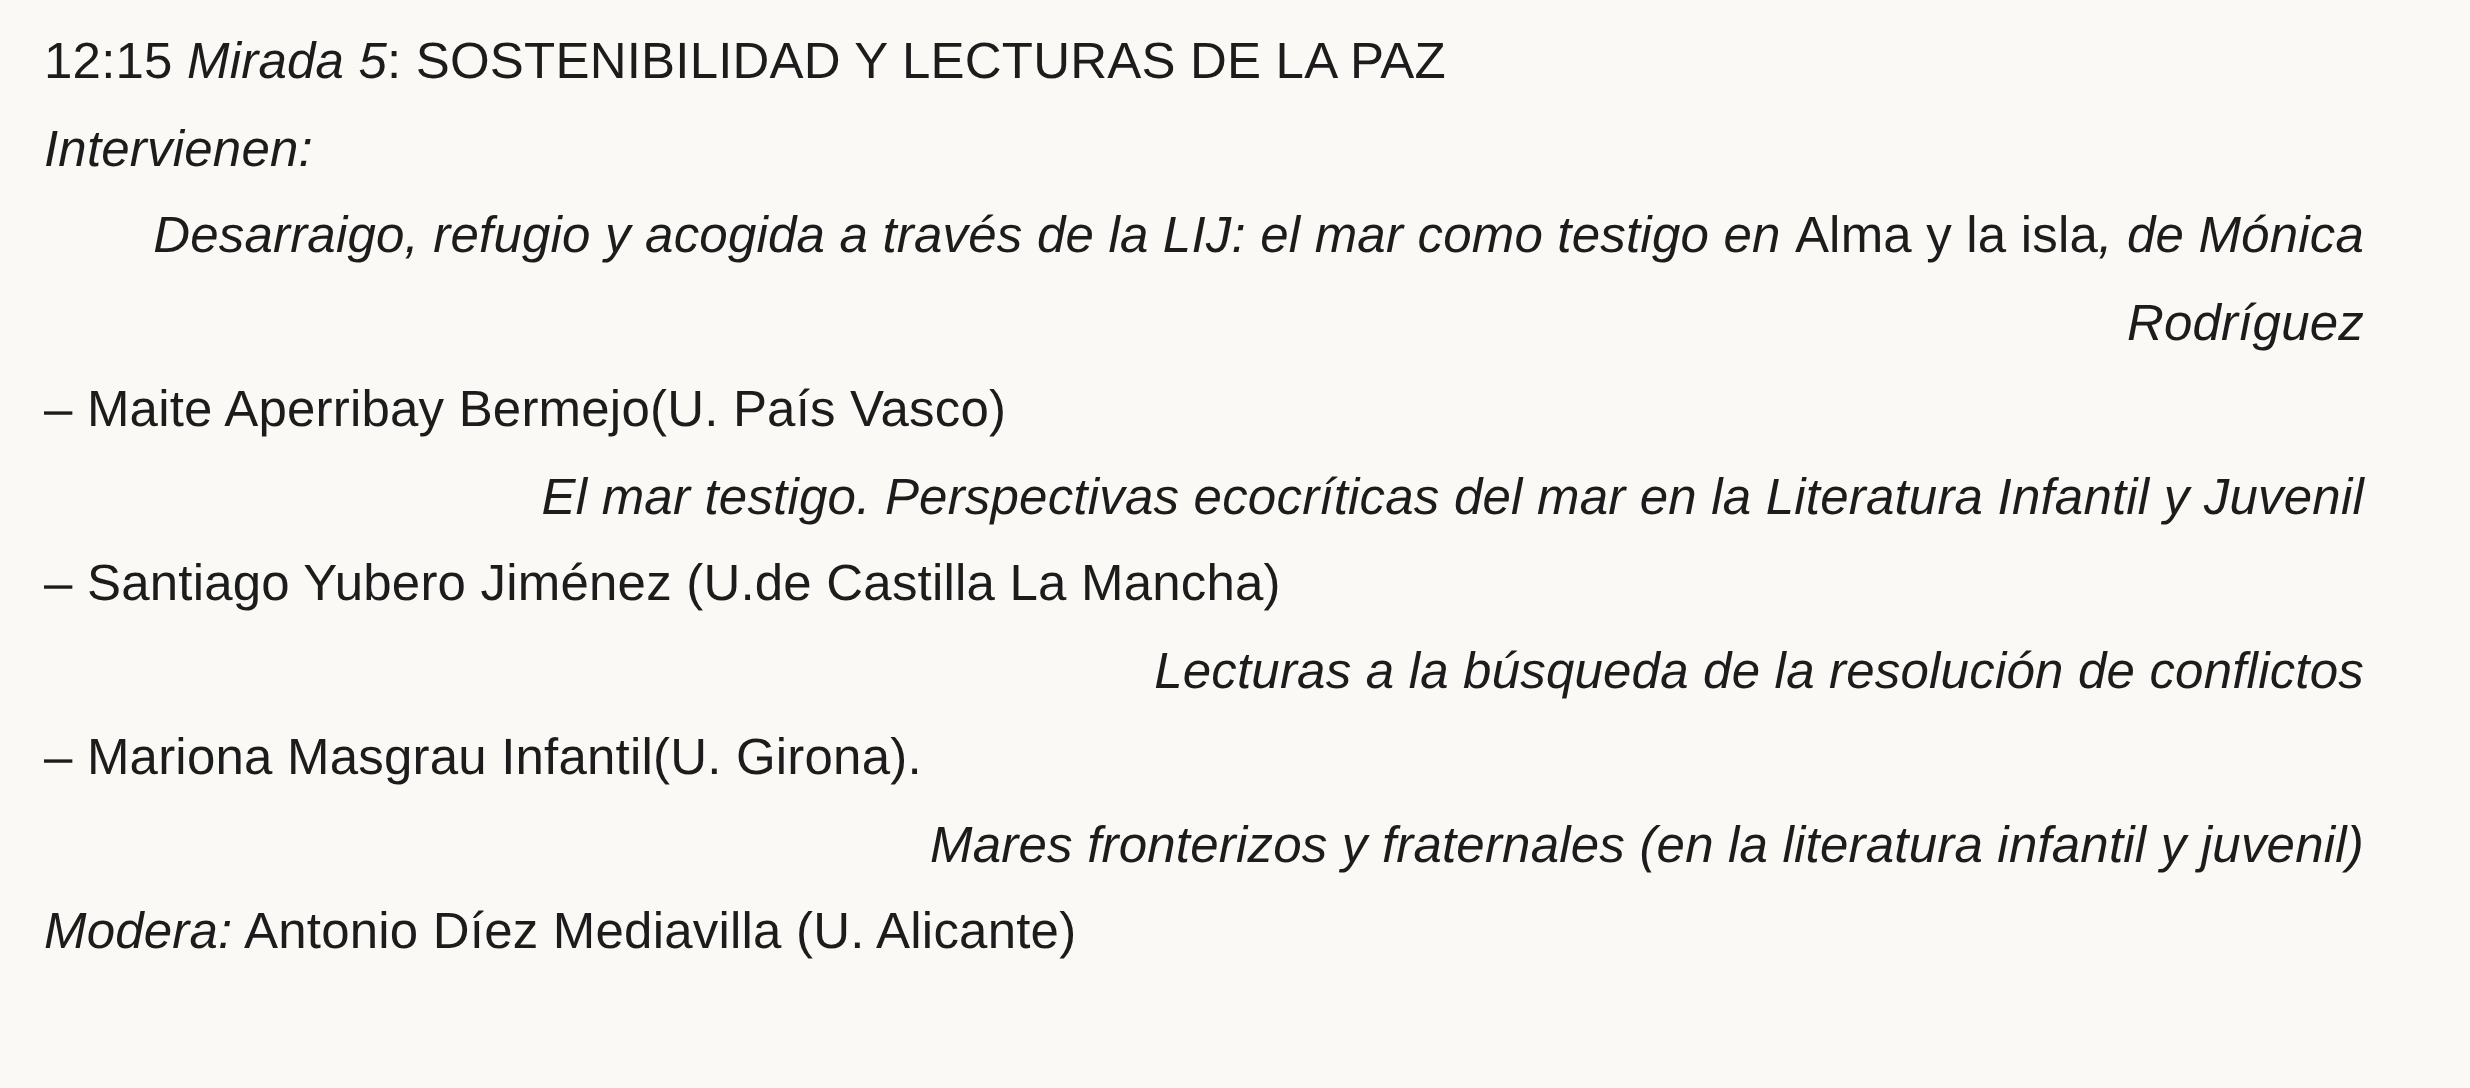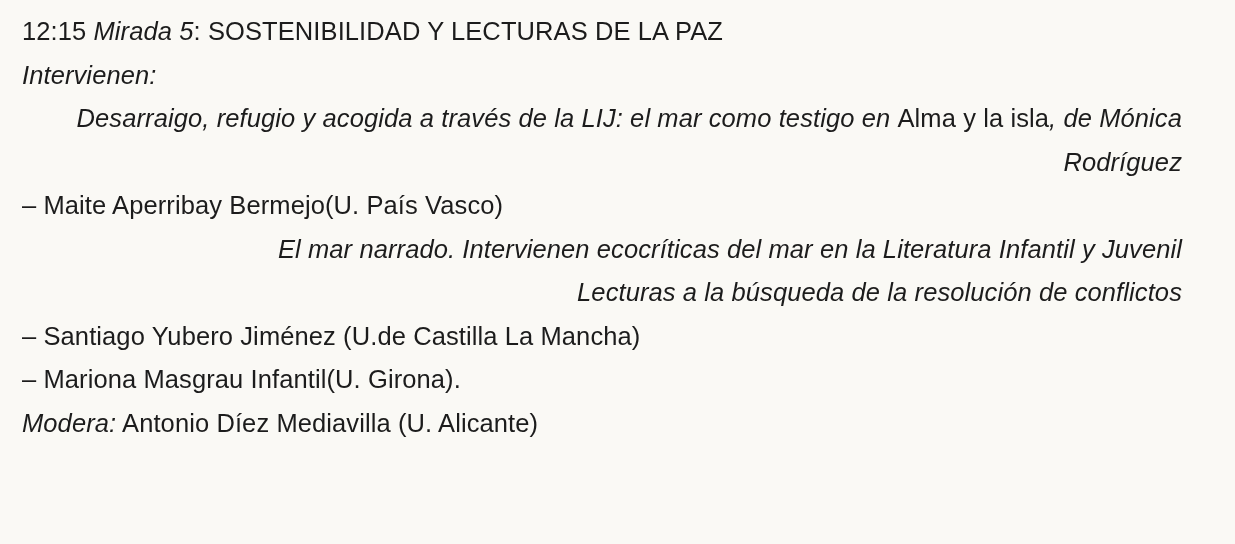--- a/index.html
+++ b/index.html
@@ -50,31 +50,34 @@
   </div>
 
   <div class="line wrap">
     <span class="it">Desarraigo, refugio y acogida a través de la LIJ: el mar como testigo en </span><span class="ro">Alma y la isla</span><span class="it">, de Mónica Rodríguez</span>
   </div>
 
   <div class="line">
     <span class="ro">– Maite Aperribay Bermejo(U. País Vasco)</span>
   </div>
   <div class="line wrap">
-    <span class="it">El mar narrado. Intervienen ecocríticas del mar en la Literatura Infantil y Juvenil</span>
+    <span class="it">El mar testigo. Perspectivas ecocríticas del mar en la Literatura Infantil y Juvenil</span>
   </div>
 
+  <div class="line">
+    <span class="ro">– Santiago Yubero Jiménez (U.de Castilla La Mancha)</span>
+  </div>
   <div class="line wrap">
     <span class="it">Lecturas a la búsqueda de la resolución de conflictos</span>
-  </div>
-  <div class="line">
-    <span class="ro">– Santiago Yubero Jiménez (U.de Castilla La Mancha)</span>
   </div>
 
   <div class="line">
     <span class="ro">– Mariona Masgrau Infantil(U. Girona).</span>
+  </div>
+  <div class="line wrap">
+    <span class="it">Mares fronterizos y fraternales (en la literatura infantil y juvenil)</span>
   </div>
 
   <div class="line">
     <span class="it">Modera:</span><span class="ro"> Antonio Díez Mediavilla (U. Alicante)</span>
   </div>
 
 </div>
 
 </body></html>

